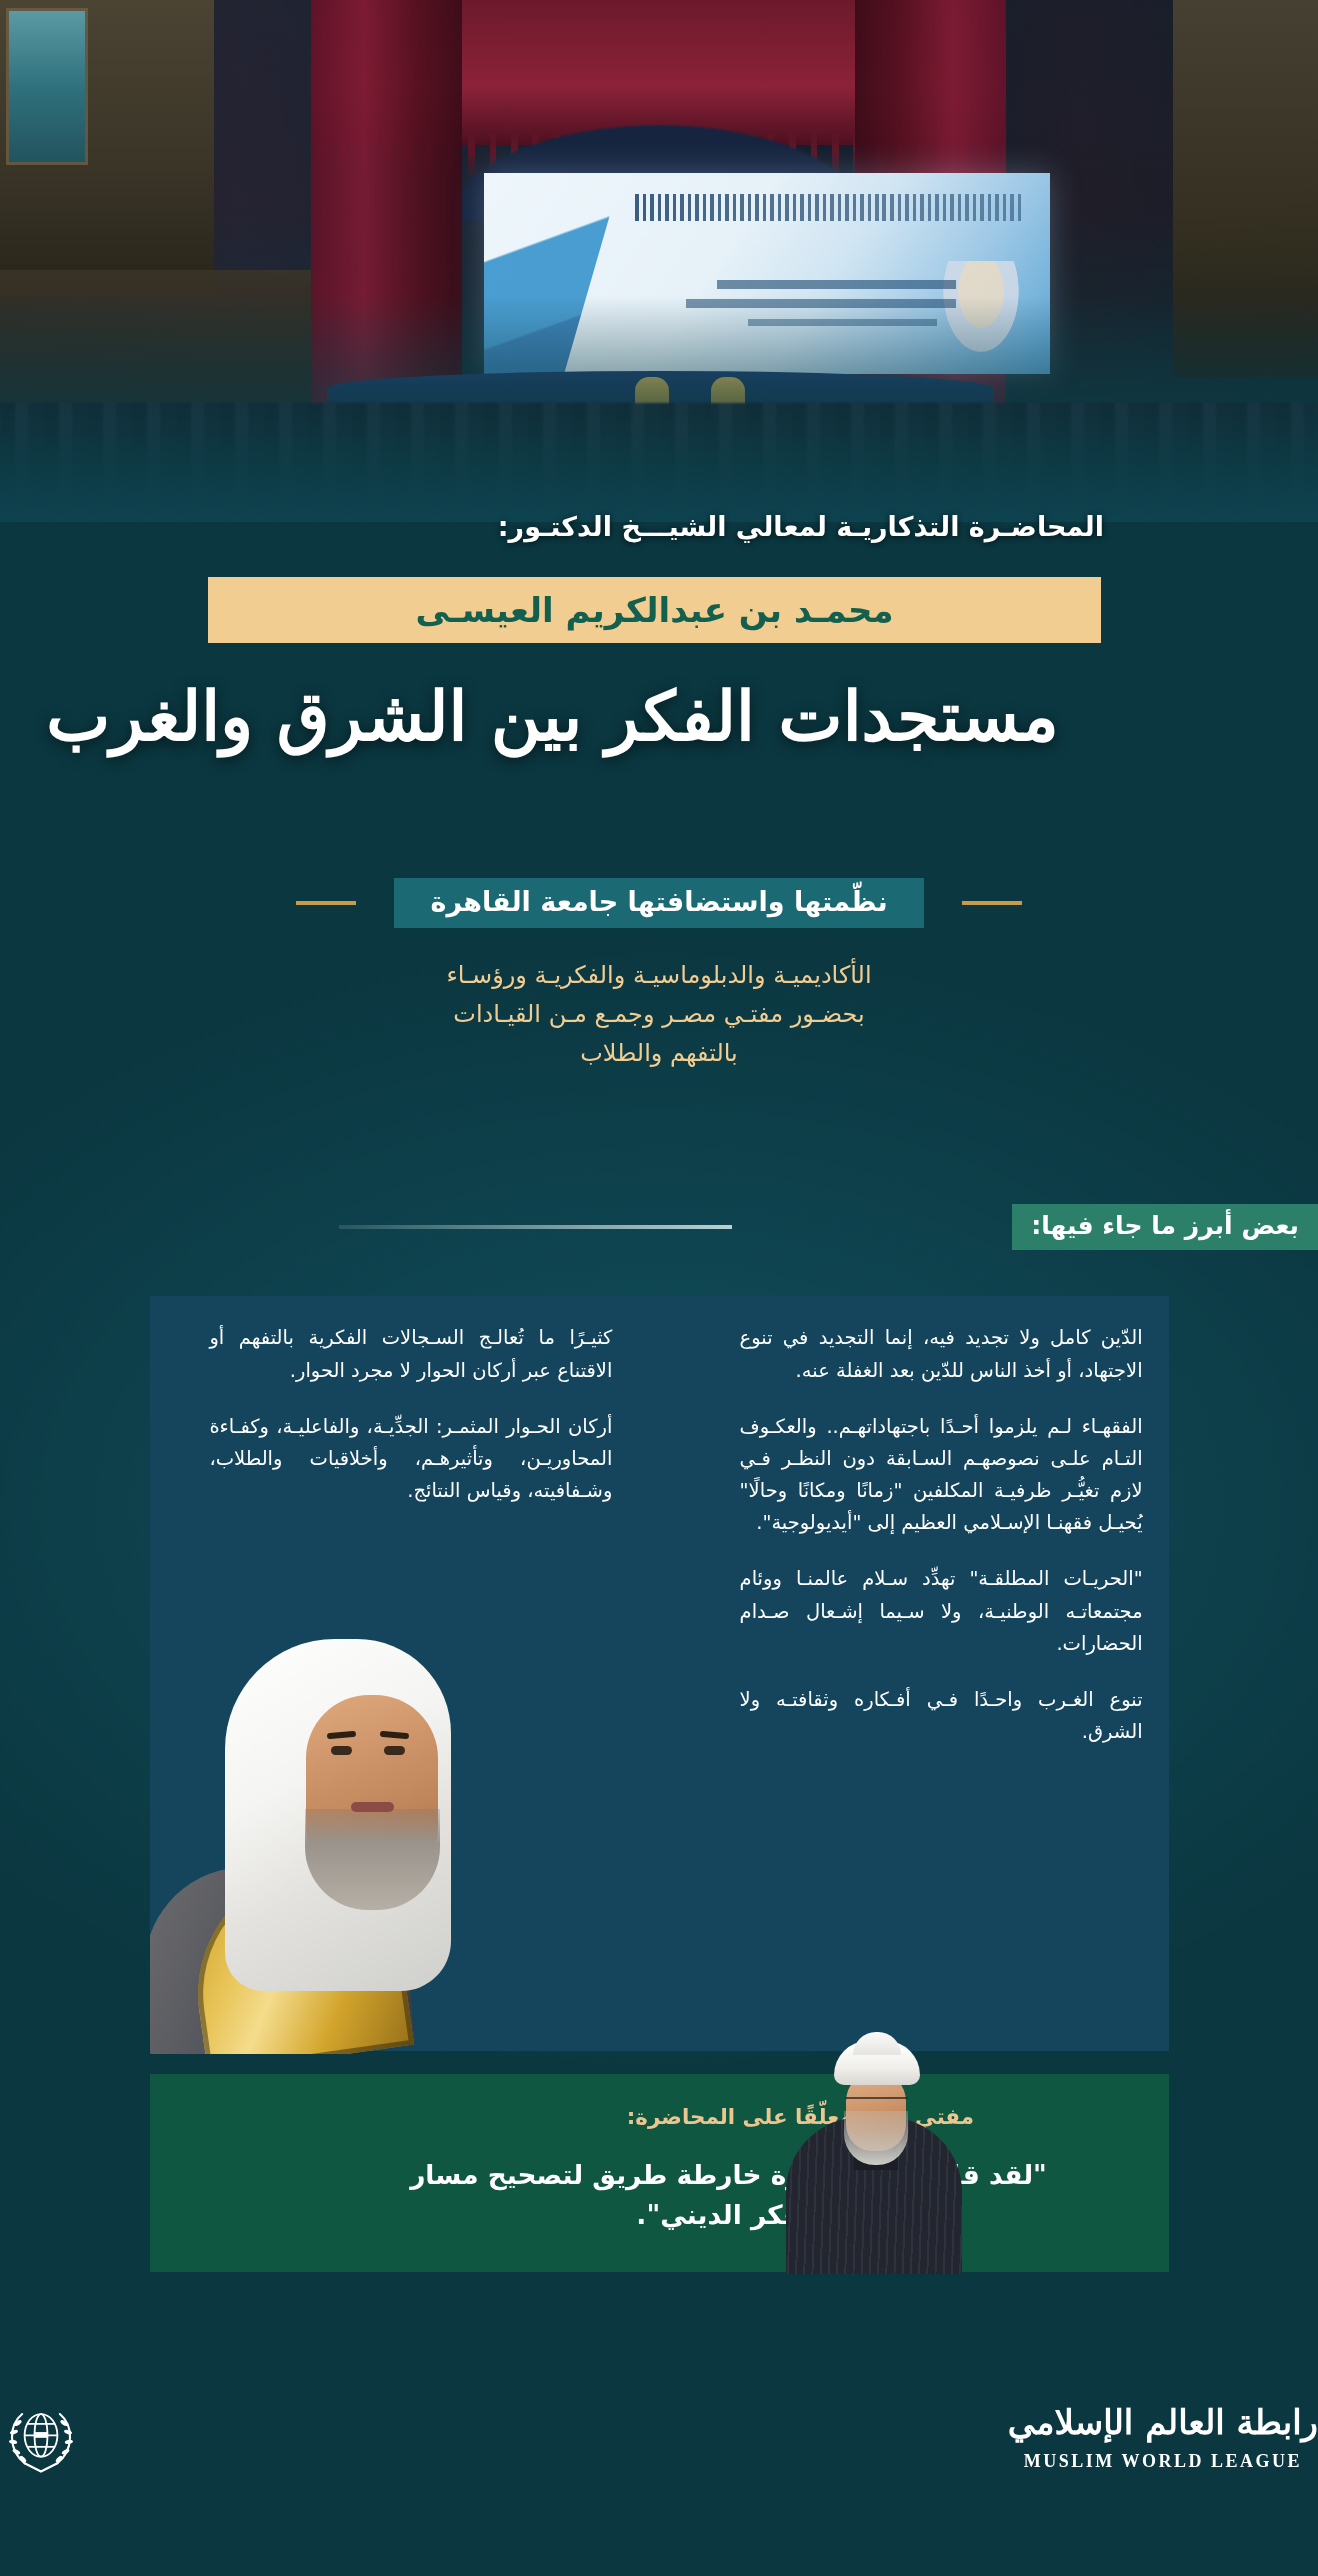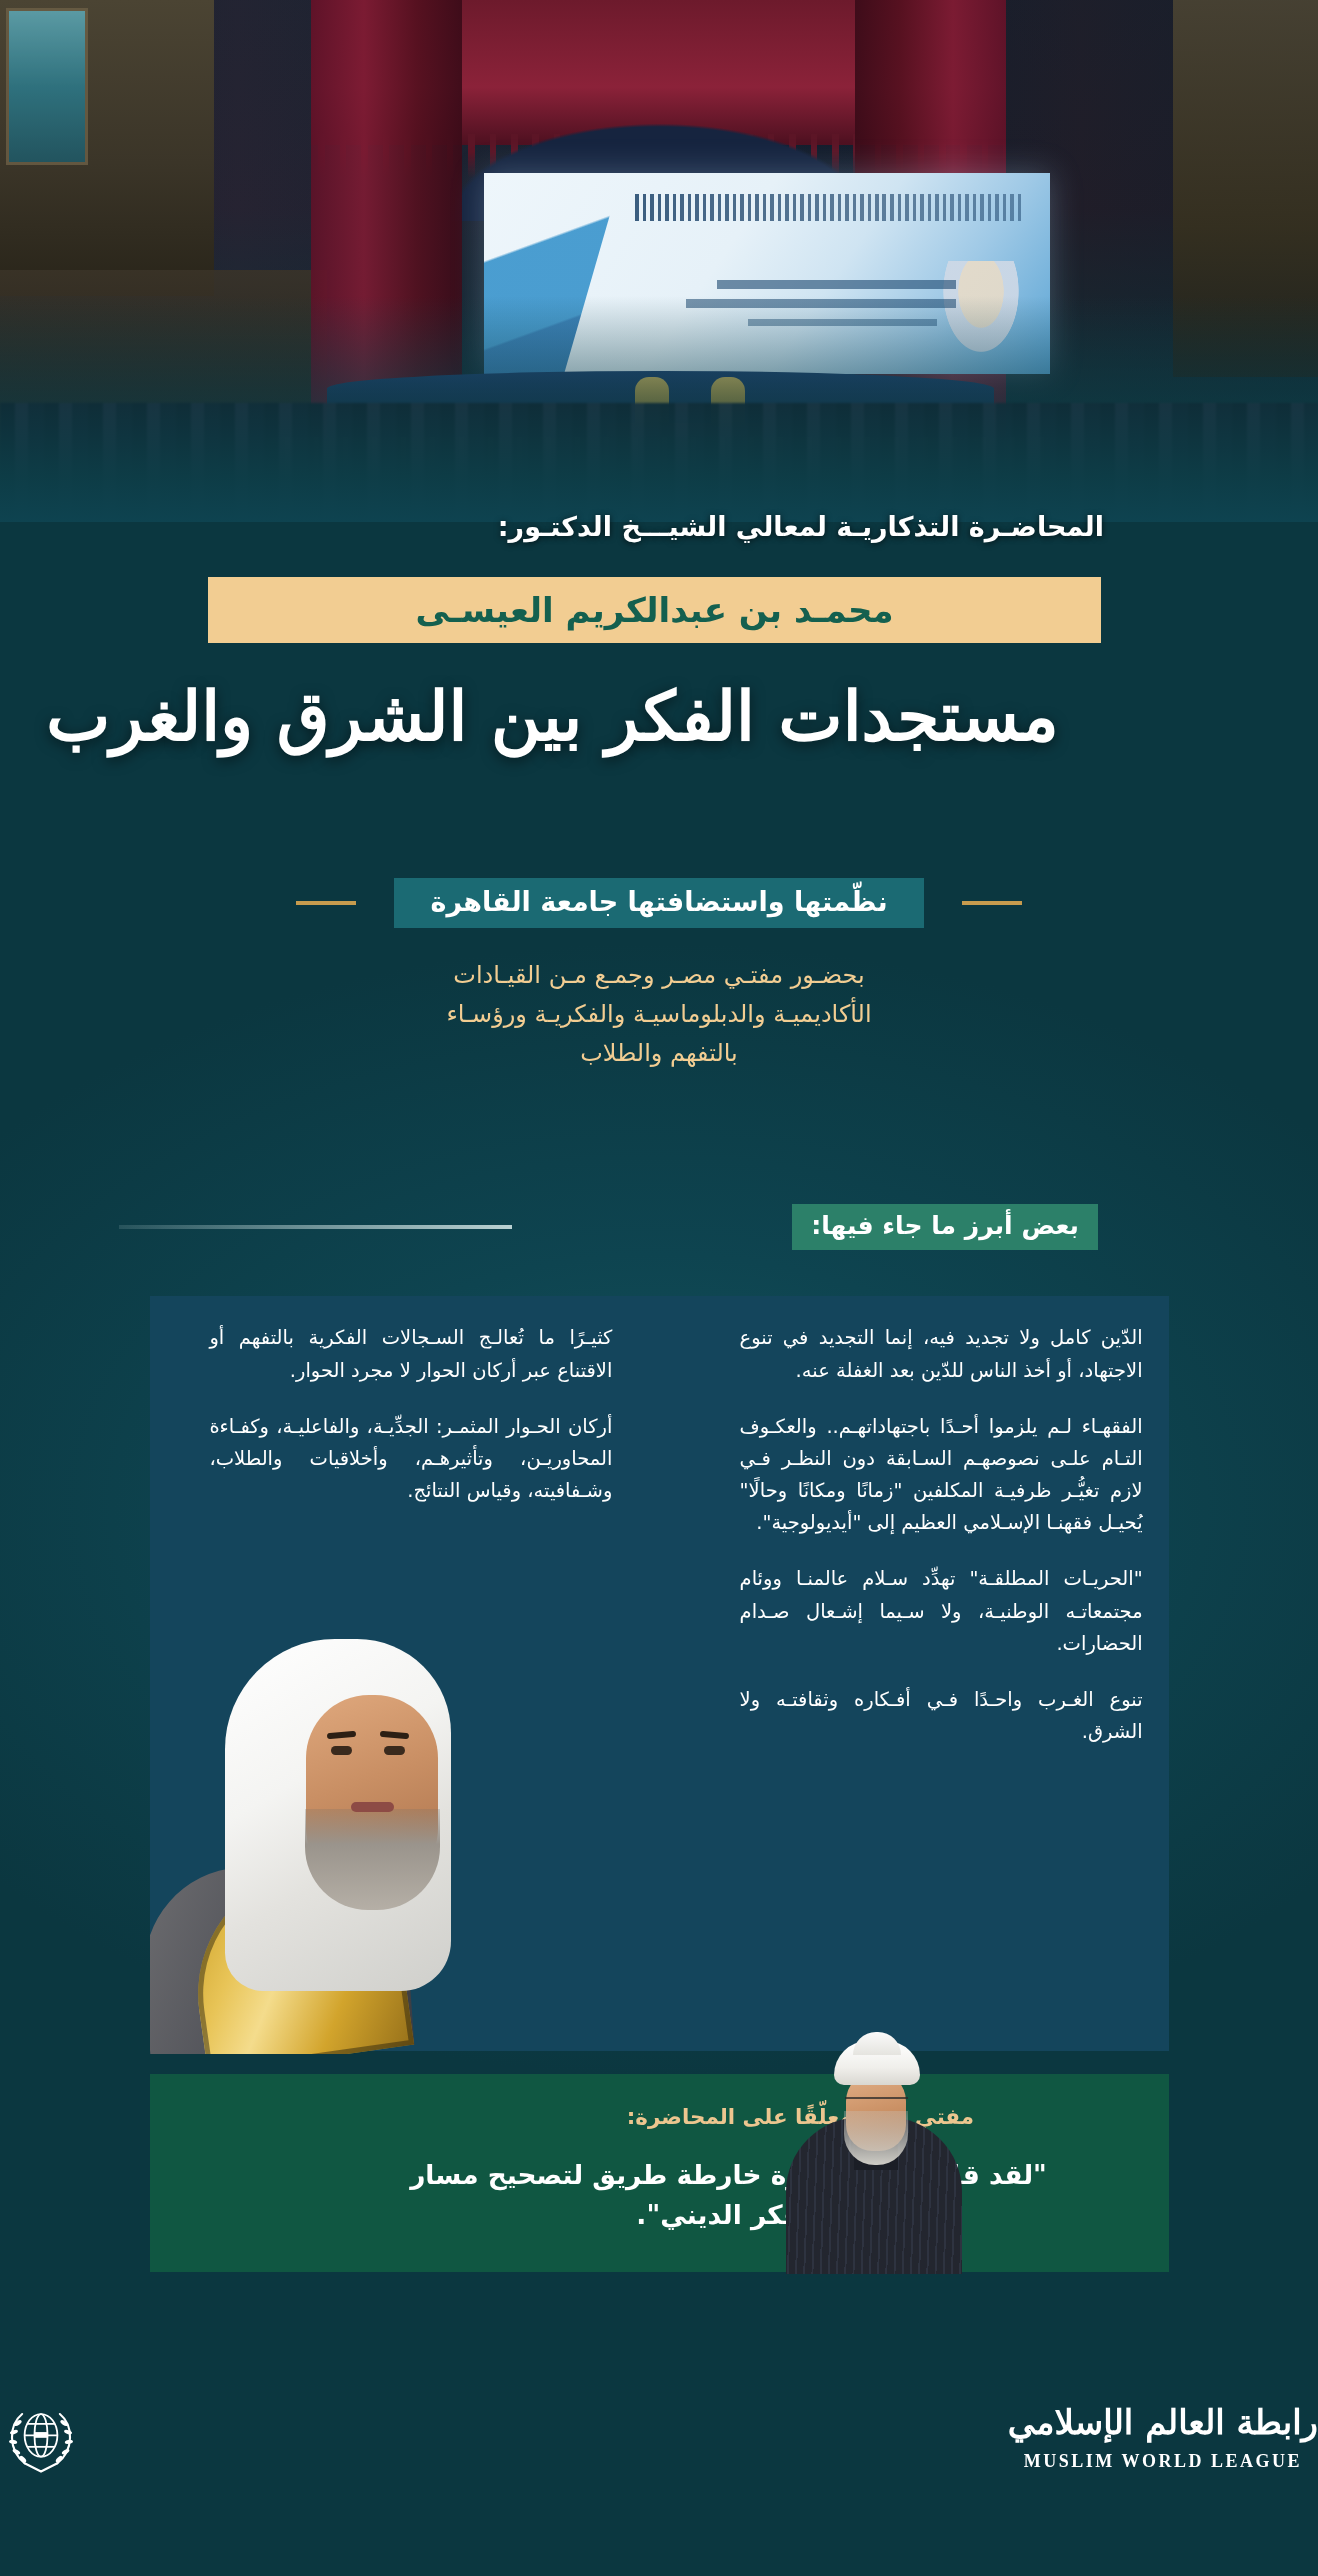--- a/index.html
+++ b/index.html
@@ -193,21 +193,21 @@
   .attendees{
     position:absolute;left:0;top:956px;width:1318px;
     text-align:center;color:#f2cd92;
     font-size:24px;line-height:1.62;font-weight:500;
     letter-spacing:0.6px;
   }
   .attendees div{white-space:nowrap;}
 
   
   .hl-head{
-    position:absolute;left:0;top:1198px;width:1098px;height:58px;
+    position:absolute;left:0;top:1198px;width:1318px;height:58px;
     display:flex;align-items:center;
   }
   .hl-rule{
     margin-right:154px;margin-left:auto;
     width:393px;height:3.8px;
     background:linear-gradient(90deg,rgba(190,215,215,.15),rgba(205,225,225,.9));
   }
   .hl-badge{
     background:#2c8069;color:#ffffff;
     font-size:25px;font-weight:700;
@@ -378,22 +378,22 @@
 
   <div class="calligraphy">مستجدات الفكر بين الشرق والغرب</div>
 
   <div class="org-wrap">
     <div class="dash"></div>
     <div class="org-banner">نظّمتها واستضافتها جامعة القاهرة</div>
     <div class="dash"></div>
   </div>
 
   <div class="attendees">
+    <div>الأكاديميـة والدبلوماسيـة والفكريـة ورؤسـاء</div>
     <div>بحضـور مفتـي مصـر وجمـع مـن القيـادات</div>
-    <div>الأكاديميـة والدبلوماسيـة والفكريـة ورؤسـاء</div>
     <div>بالتفهم والطلاب</div>
   </div>
 
   <div class="hl-head">
     <div class="hl-badge">بعض أبرز ما جاء فيها:</div>
     <div class="hl-rule"></div>
   </div>
 
   <div class="panel">
     <div class="col col-right">

